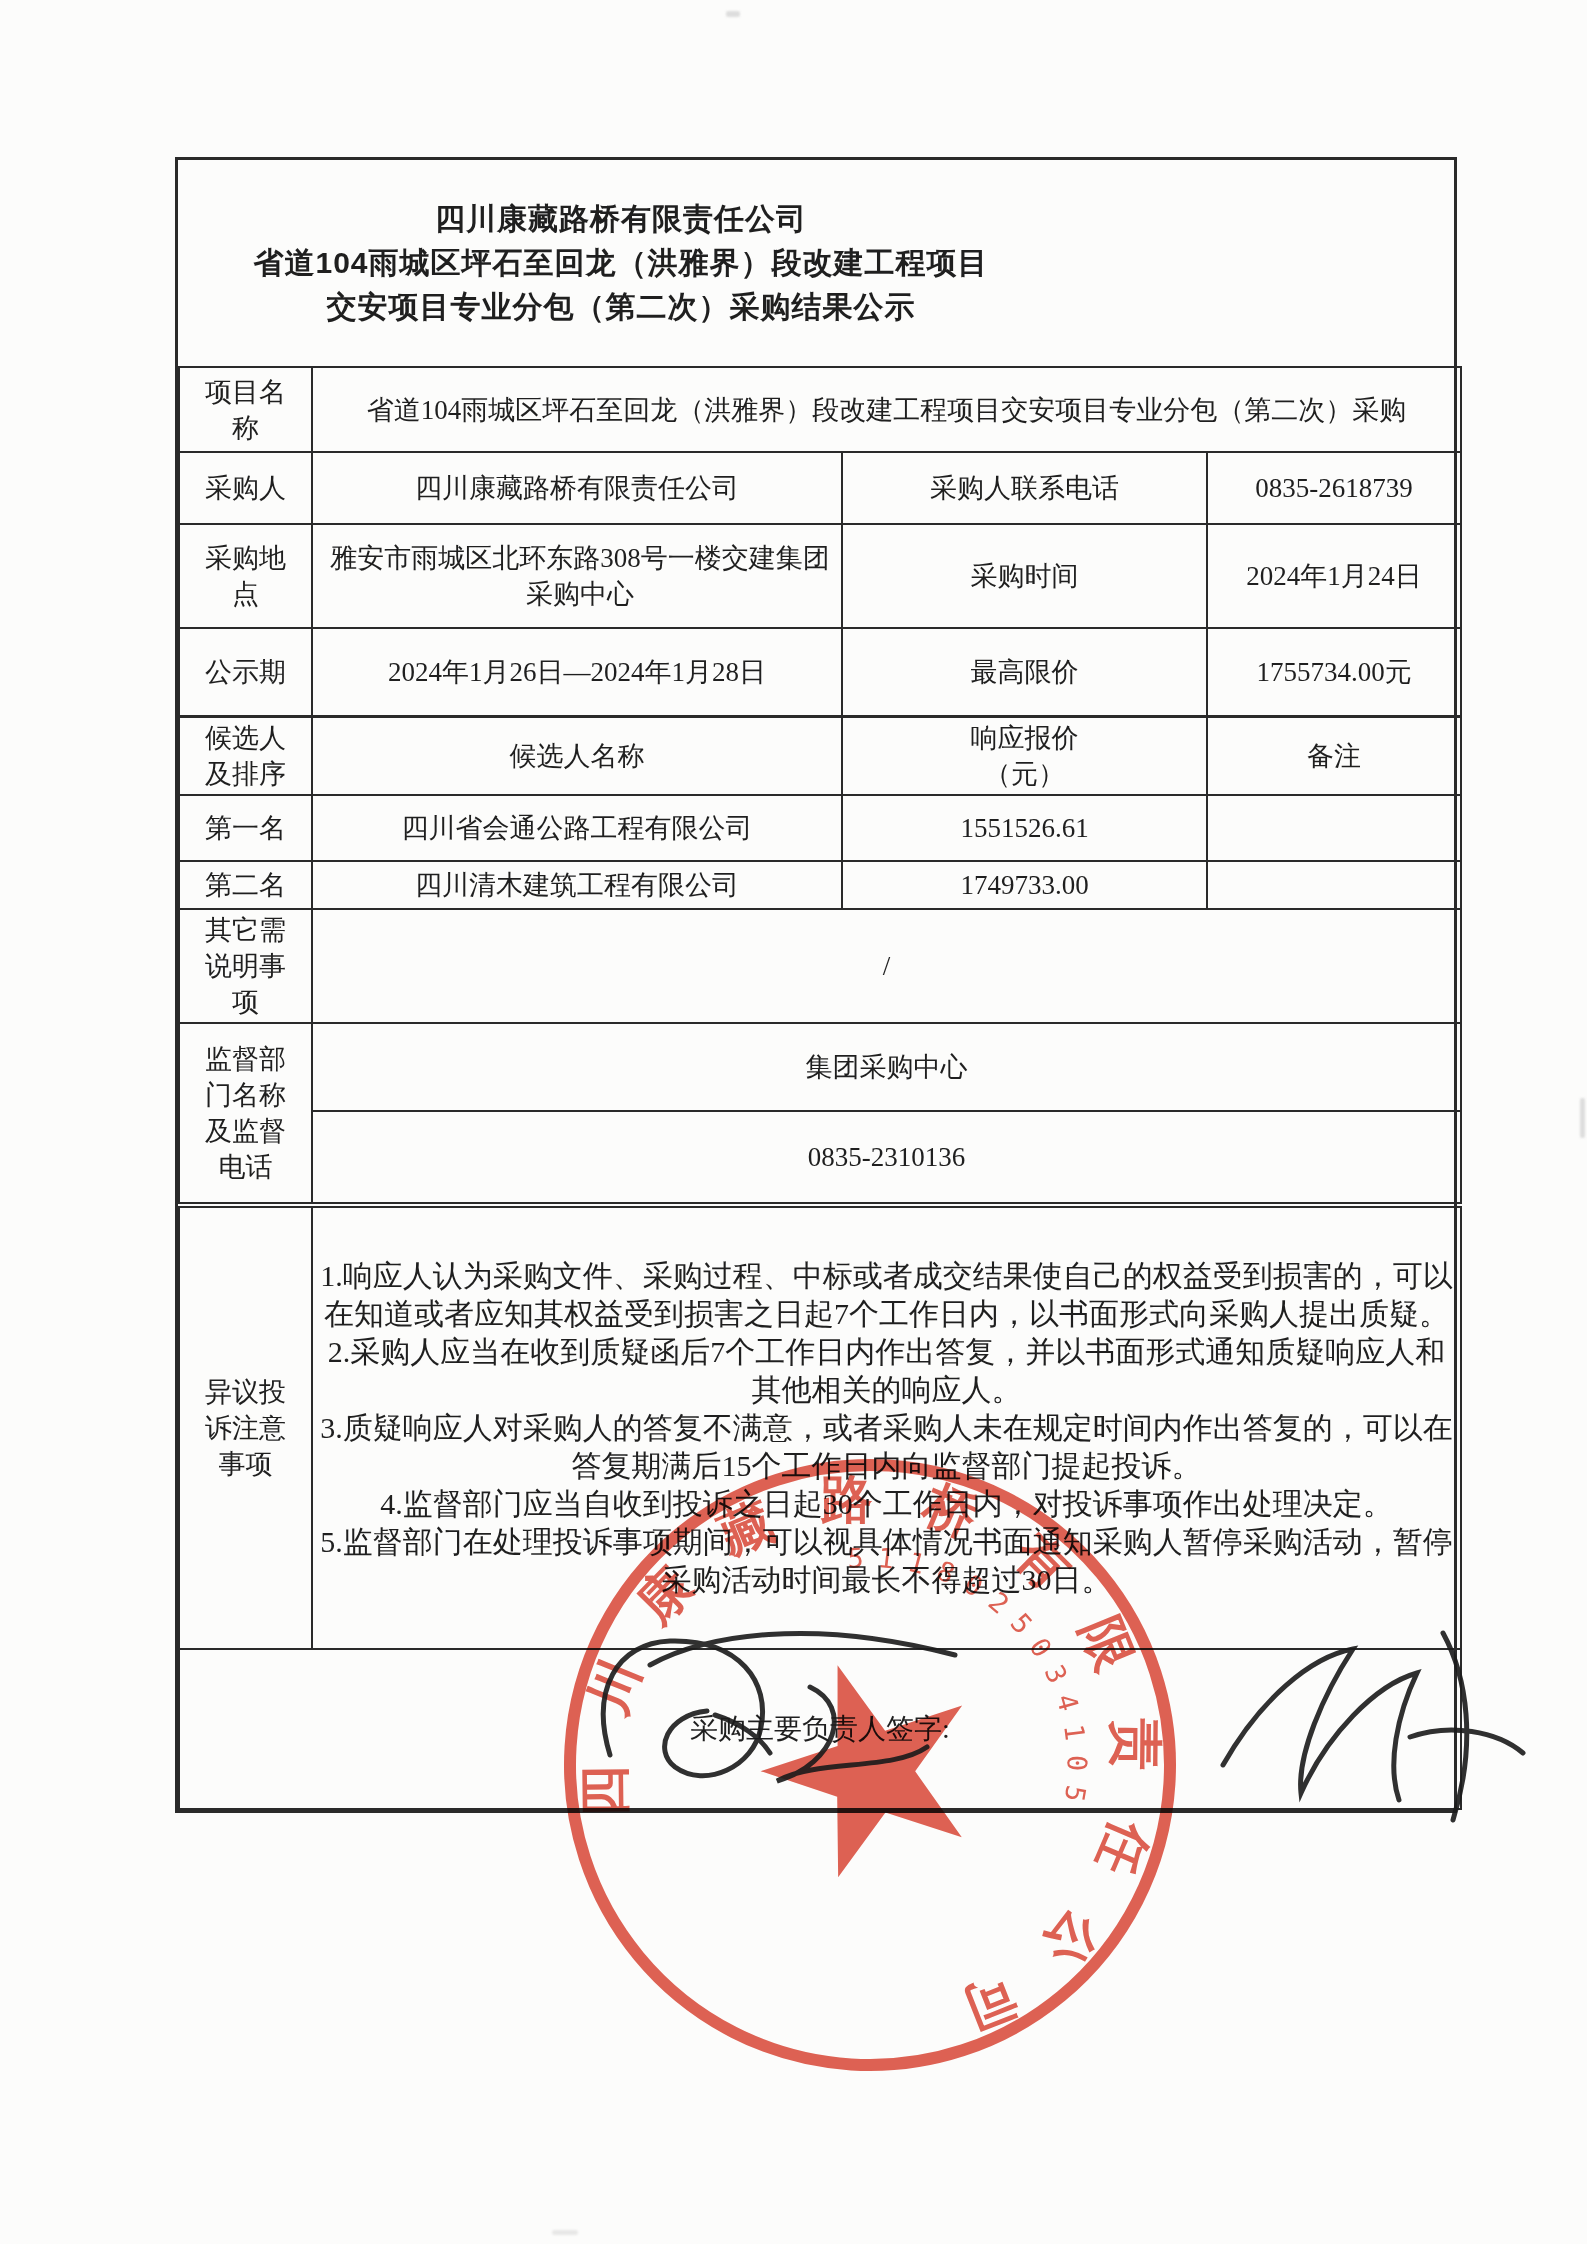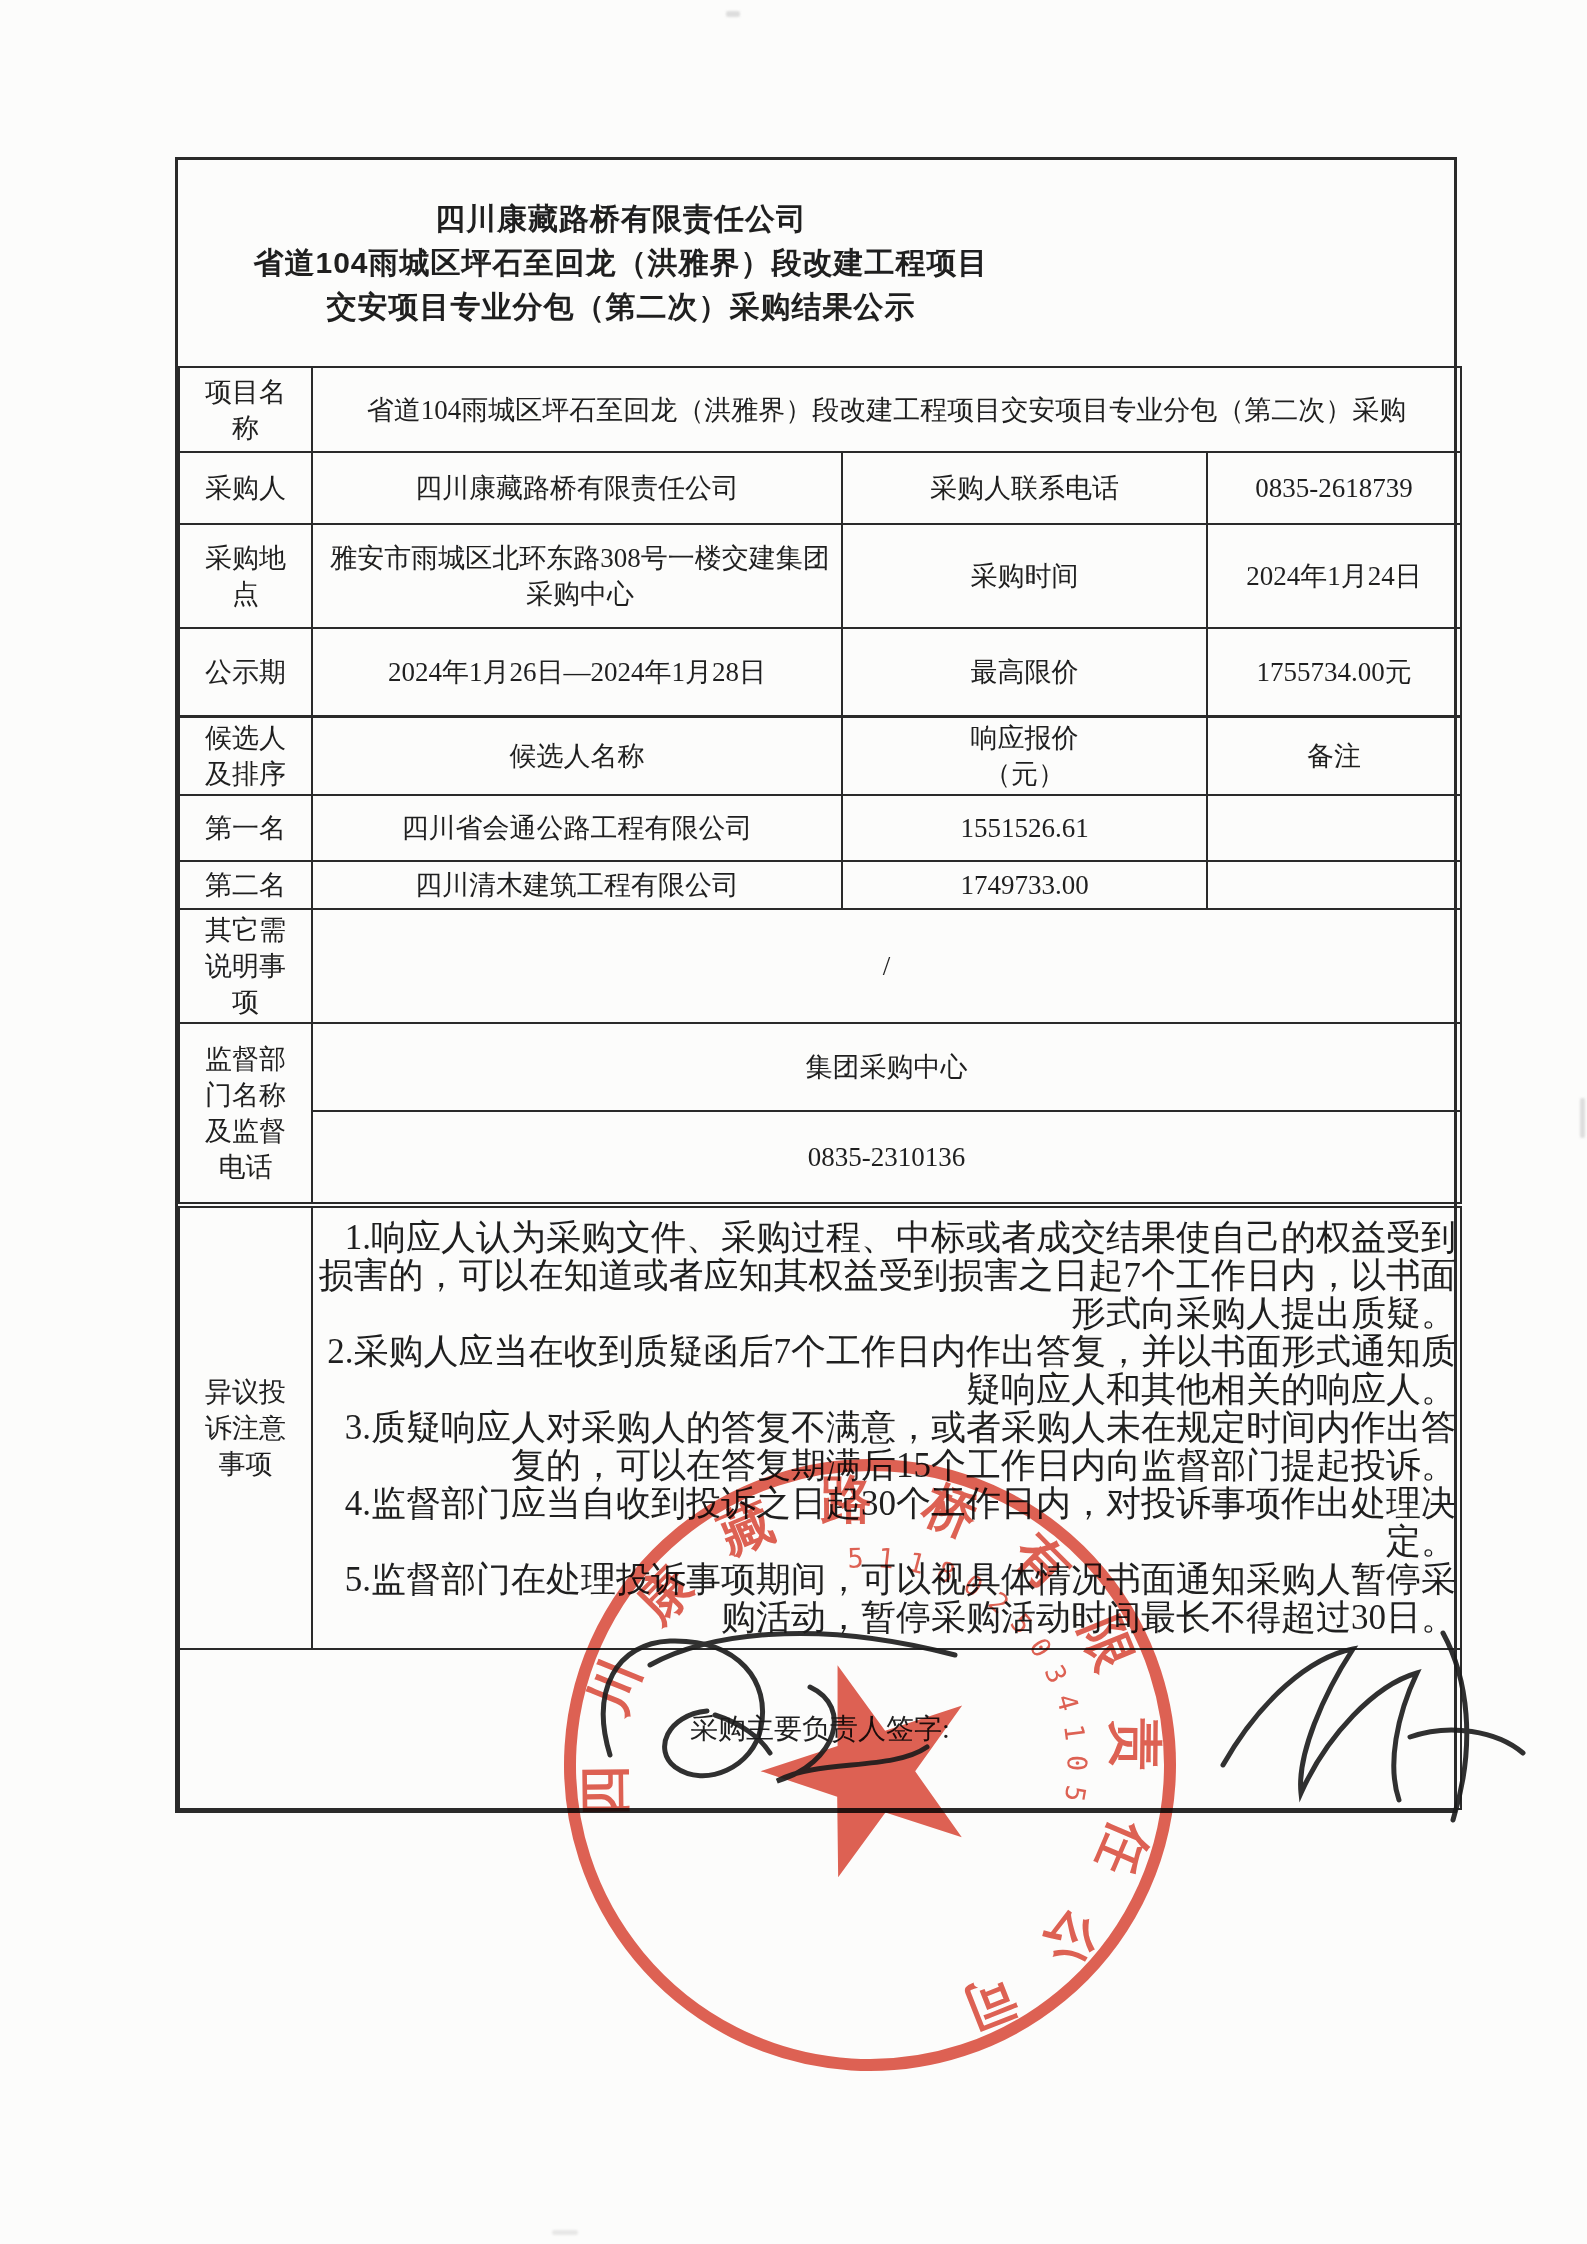--- a/index.html
+++ b/index.html
@@ -32,21 +32,21 @@
     padding:2px 4px;box-sizing:border-box;line-height:36px;
     overflow:hidden;
   }
   td.lab{text-align:left;padding-left:12px;white-space:pre-line;line-height:34px;}
   td.lab-c{text-align:center;white-space:pre-line;line-height:34px;}
   td.val-l{text-align:left;padding-left:12px;margin-left:17px;}
   td.pre{white-space:pre-line;line-height:38px;}
   tr.thick-top td{border-top:3px solid #2a2a2a;}
   tr.double-top td{border-top:6px double #2a2a2a;}
   td.notice-cell{text-align:left;padding:14px 16px;}
-  .notice-item{font-size:35px;line-height:38px;text-align:right;}
+  .notice-item{font-size:30px;line-height:38px;text-align:center;}
   td.sig-cell{text-align:left;padding-left:22px;font-size:28px;}
   
   .seal{position:absolute;left:540px;top:1435px;width:660px;height:660px;z-index:2;
         mix-blend-mode:multiply;pointer-events:none;}
   .sig{position:absolute;z-index:3;pointer-events:none;}
   .sig-a{left:555px;top:1595px;width:430px;height:230px;}
   .sig-b{left:1205px;top:1615px;width:330px;height:230px;}
   
   .artifact{position:absolute;background:#b9b9b9;opacity:.45;border-radius:2px;filter:blur(1px);}
   .art-1{left:726px;top:11px;width:14px;height:6px;}

